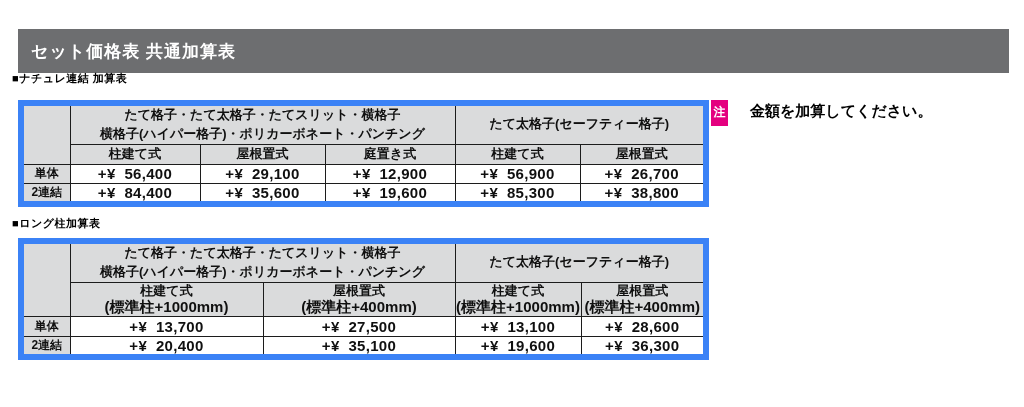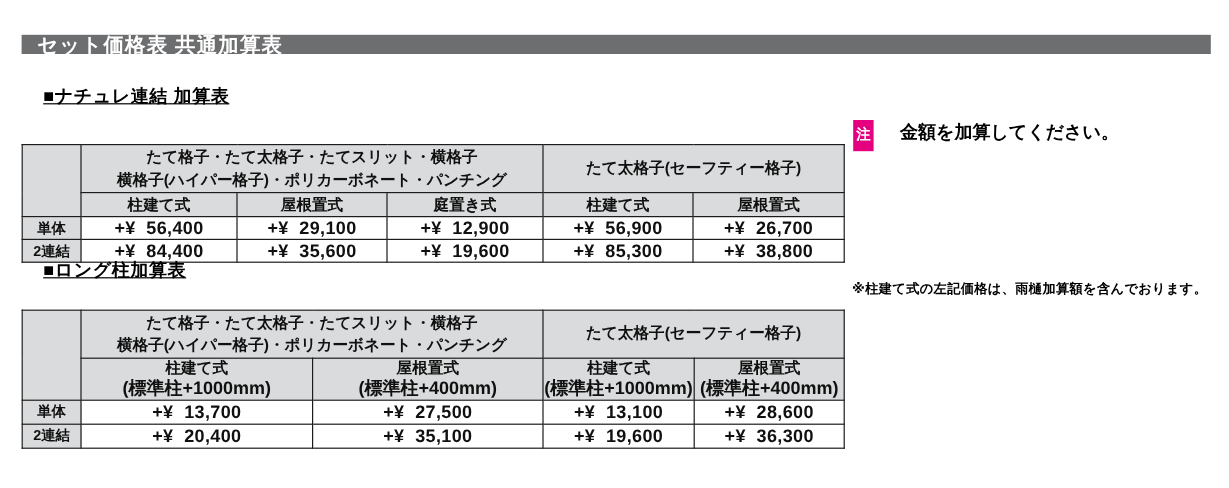--- a/index.html
+++ b/index.html
@@ -1,28 +1,28 @@
 <!DOCTYPE html>
 <html><head>
 <meta charset="utf-8">
 <style>
   html,body{margin:0;padding:0;background:#fff;}
   .page{position:relative;width:1024px;height:407px;background:#ffffff;overflow:hidden;
         font-family:"Liberation Sans","DejaVu Sans",sans-serif;color:#000;}
 
-  .banner{position:absolute;left:18px;top:29px;width:991px;height:16px;background:#6d6e70;
+  .banner{position:absolute;left:18px;top:29px;width:991px;height:44px;background:#6d6e70;
           color:#fff;display:flex;align-items:center;padding-left:13px;box-sizing:border-box;
           font-size:17px;font-weight:bold;letter-spacing:1px;}
 
-  .sec-title{position:absolute;left:36px;font-size:15px;font-weight:bold;letter-spacing:.5px;text-decoration:underline;}
+  .sec-title{position:absolute;left:12px;font-size:11px;font-weight:bold;letter-spacing:.5px;}
   #sec1{top:71px;}
   #sec2{top:216px;}
 
   table.pt{position:absolute;left:18px;border-collapse:collapse;table-layout:fixed;
-           background:#fff;border:1px solid #3b82f6;margin-top:20px;}
+           background:#fff;border:6px solid #3b82f6;}
   #t1{top:100px;}
   #t2{top:238px;}
   .pt td{border:1px solid #1c1c1c;text-align:center;vertical-align:middle;padding:0;color:#101010;}
   .pt .hdr{background:#dadbdc;}
   .pt .group{font-weight:bold;font-size:13px;line-height:1.45;}
   .pt .group .gl{display:block;}
   .pt .sub{font-weight:bold;font-size:13px;}
   .pt .sub .l1{display:block;line-height:1.2;}
   .pt .sub .l2{display:block;font-size:15px;line-height:1.2;}
   .pt .lbl{font-weight:bold;font-size:12px;background:#dadbdc;}
@@ -147,15 +147,14 @@
       <tr class="dr">
         <td class="lbl">2連結</td>
         <td class="val">+¥  20,400</td>
         <td class="val">+¥  35,100</td>
         <td class="val">+¥  19,600</td>
         <td class="val">+¥  36,300</td>
       </tr>
     </tbody>
   </table>
 
-  <div class="note2">※柱建て式の左記価格は、雨樋加算額を含んでおります。</div>
 
 </div>
 
 </body></html>

